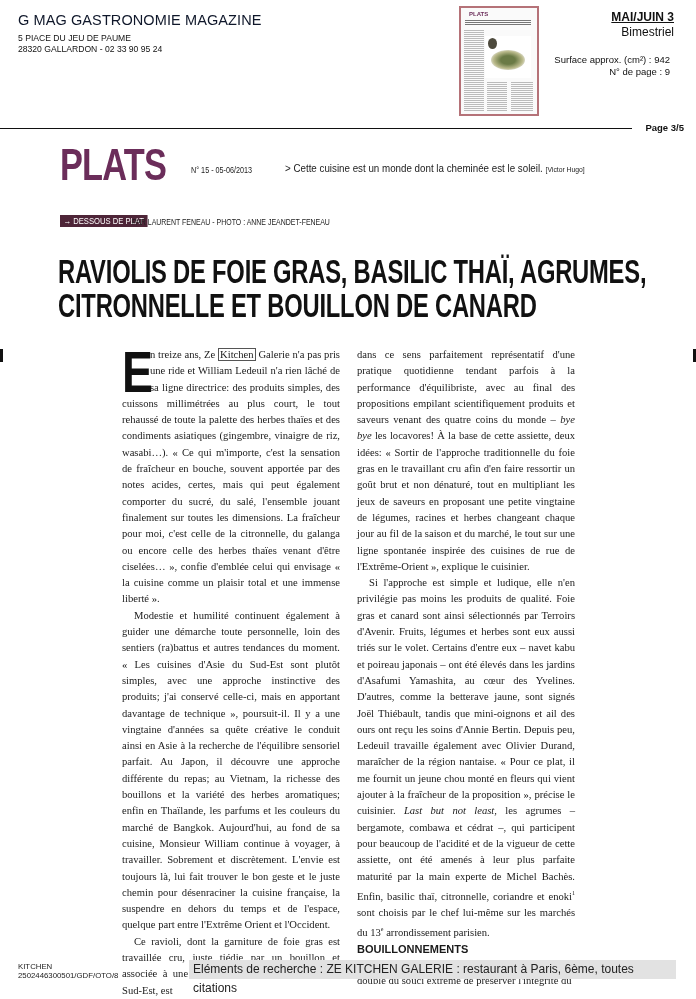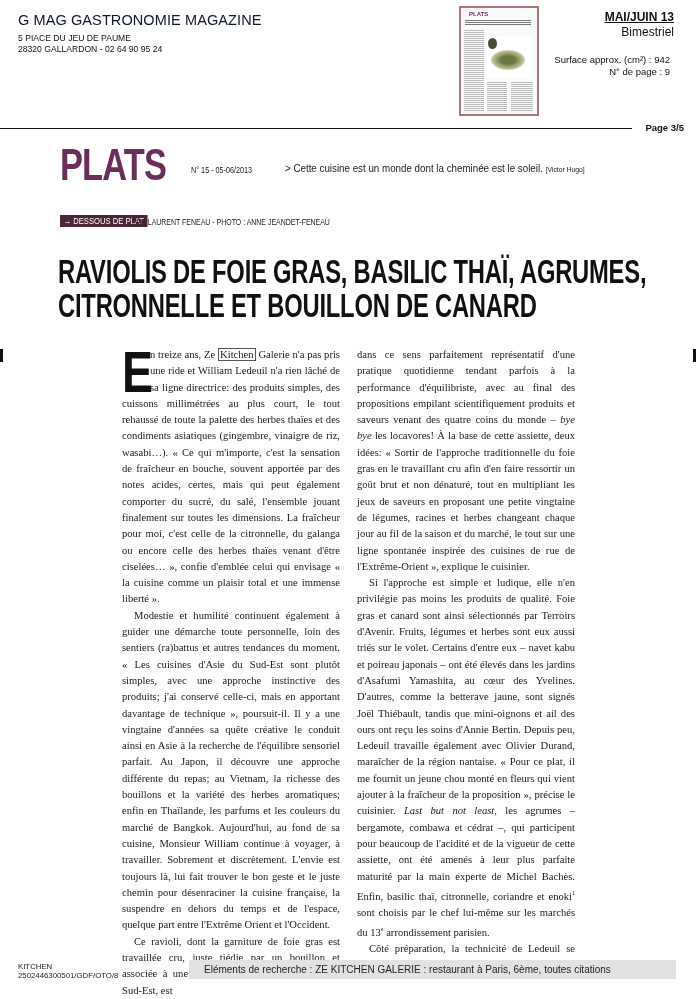--- a/index.html
+++ b/index.html
@@ -42,44 +42,44 @@
   .col p { margin:0; text-indent:12px; }
   .col p.noindent { text-indent:0; }
   .col1 { left:122px; top:347px; }
   .col2 { left:357px; top:347px; }
   .dropcap { float:left; font-family:"Liberation Sans", sans-serif; font-weight:bold; font-size:58px; line-height:46px; margin:2px 4px 0 0; color:#111; transform:scaleX(0.8); transform-origin:left top; width:24px; }
   .boxed { border:1px solid #555; padding:0 1px; }
   .subhead { font-family:"Liberation Sans", sans-serif; font-weight:bold; font-size:11px; margin:18px 0 2px 0; text-indent:0 !important; }
 
   
   .foot-left { left:18px; top:962px; font-size:7.8px; line-height:9px; color:#222; }
-  .foot-search { left:189px; top:960px; width:487px; height:19px; background:#e2e2e2; font-size:10px; line-height:19px; padding-left:15px; box-sizing:border-box; color:#222; }
+  .foot-search { left:189px; top:960px; width:487px; height:19px; background:#e2e2e2; font-size:12px; line-height:19px; padding-left:4px; box-sizing:border-box; color:#222; }
 </style>
 </head>
 <body>
 
 <div class="abs pub-name">G MAG GASTRONOMIE MAGAZINE</div>
 <div class="abs pub-addr">
   <div>5 PIACE DU JEU DE PAUME</div>
-  <div>28320 GALLARDON - 02 64 90 95 24</div>
+  <div>28320 GALLARDON - 02 33 90 95 24</div>
 </div>
 
 <div class="abs thumb">
   <div class="t-title">PLATS</div>
   <div class="t-head"></div>
   <div class="t-col" style="left:3px;"></div>
   <div class="t-photo">
     <div class="bowl"></div>
     <div class="plate"></div>
   </div>
   <div class="t-col" style="left:26px; top:74px; height:30px; width:20px;"></div>
   <div class="t-col" style="left:50px; top:74px; height:30px; width:22px;"></div>
 </div>
 
-<div class="abs date">MAI/JUIN 13</div>
+<div class="abs date">MAI/JUIN 3</div>
 <div class="abs period">Bimestriel</div>
 <div class="abs surface">
   <div>Surface approx. (cm²) : 942</div>
   <div>N° de page : 9</div>
 </div>
 <div class="abs rule"></div>
 <div class="abs page-num">Page 3/5</div>
 
 <div class="abs plats">PLATS</div>
 <div class="abs issue">N° 15 - 05-06/2013</div>
@@ -100,20 +100,21 @@
 
 <div class="abs col col1">
   <p class="noindent"><span class="dropcap">E</span><span>n treize ans, Ze </span><span class="boxed">Kitchen</span><span> Galerie n'a pas pris une ride et William Ledeuil n'a rien lâché de sa ligne directrice: des produits simples, des cuissons millimétrées au plus court, le tout rehaussé de toute la palette des herbes thaïes et des condiments asiatiques (gingembre, vinaigre de riz, wasabi…). « Ce qui m'importe, c'est la sensation de fraîcheur en bouche, souvent apportée par des notes acides, certes, mais qui peut également comporter du sucré, du salé, l'ensemble jouant finalement sur toutes les dimensions. La fraîcheur pour moi, c'est celle de la citronnelle, du galanga ou encore celle des herbes thaïes venant d'être ciselées… », confie d'emblée celui qui envisage « la cuisine comme un plaisir total et une immense liberté ».</span></p>
   <p>Modestie et humilité continuent également à guider une démarche toute personnelle, loin des sentiers (ra)battus et autres tendances du moment. « Les cuisines d'Asie du Sud-Est sont plutôt simples, avec une approche instinctive des produits; j'ai conservé celle-ci, mais en apportant davantage de technique », poursuit-il. Il y a une vingtaine d'années sa quête créative le conduit ainsi en Asie à la recherche de l'équilibre sensoriel parfait. Au Japon, il découvre une approche différente du repas; au Vietnam, la richesse des bouillons et la variété des herbes aromatiques; enfin en Thaïlande, les parfums et les couleurs du marché de Bangkok. Aujourd'hui, au fond de sa cuisine, Monsieur William continue à voyager, à travailler. Sobrement et discrètement. L'envie est toujours là, lui fait trouver le bon geste et le juste chemin pour désenraciner la cuisine française, la suspendre en dehors du temps et de l'espace, quelque part entre l'Extrême Orient et l'Occident.</p>
   <p>Ce ravioli, dont la garniture de foie gras est travaillée cru, juste tiédie par un bouillon et associée à une vingtaine de végétaux d'Asie du Sud-Est, est</p>
 </div>
 
 <div class="abs col col2">
   <p class="noindent"><span>dans ce sens parfaitement représentatif d'une pratique quotidienne tendant parfois à la performance d'équilibriste, avec au final des propositions empilant scientifiquement produits et saveurs venant des quatre coins du monde – </span><i>bye bye</i><span> les locavores! À la base de cette assiette, deux idées: « Sortir de l'approche traditionnelle du foie gras en le travaillant cru afin d'en faire ressortir un goût brut et non dénaturé, tout en multipliant les jeux de saveurs en proposant une petite vingtaine de légumes, racines et herbes changeant chaque jour au fil de la saison et du marché, le tout sur une ligne spontanée inspirée des cuisines de rue de l'Extrême-Orient », explique le cuisinier.</span></p>
   <p><span>Si l'approche est simple et ludique, elle n'en privilégie pas moins les produits de qualité. Foie gras et canard sont ainsi sélectionnés par Terroirs d'Avenir. Fruits, légumes et herbes sont eux aussi triés sur le volet. Certains d'entre eux – navet kabu et poireau japonais – ont été élevés dans les jardins d'Asafumi Yamashita, au cœur des Yvelines. D'autres, comme la betterave jaune, sont signés Joël Thiébault, tandis que mini-oignons et ail des ours ont reçu les soins d'Annie Bertin. Depuis peu, Ledeuil travaille également avec Olivier Durand, maraîcher de la région nantaise. « Pour ce plat, il me fournit un jeune chou monté en fleurs qui vient ajouter à la fraîcheur de la proposition », précise le cuisinier. </span><i>Last but not least</i><span>, les agrumes – bergamote, combawa et cédrat –, qui participent pour beaucoup de l'acidité et de la vigueur de cette assiette, ont été amenés à leur plus parfaite maturité par la main experte de Michel Bachès. Enfin, basilic thaï, citronnelle, coriandre et enoki</span><sup style="font-size:6px;">1</sup><span> sont choisis par le chef lui-même sur les marchés du 13</span><sup style="font-size:6px;">e</sup><span> arrondissement parisien.</span></p>
+  <p class="subhead">BOUILLONNEMENTS</p>
   <p>Côté préparation, la technicité de Ledeuil se double du souci extrême de préserver l'intégrité du</p>
 </div>
 
 <div class="abs foot-left">
   <div>KITCHEN</div>
   <div>2502446300501/GDF/OTO/8</div>
 </div>
 <div class="abs foot-search">Eléments de recherche : ZE KITCHEN GALERIE : restaurant à Paris, 6ème, toutes citations</div>
 
 </body></html>

